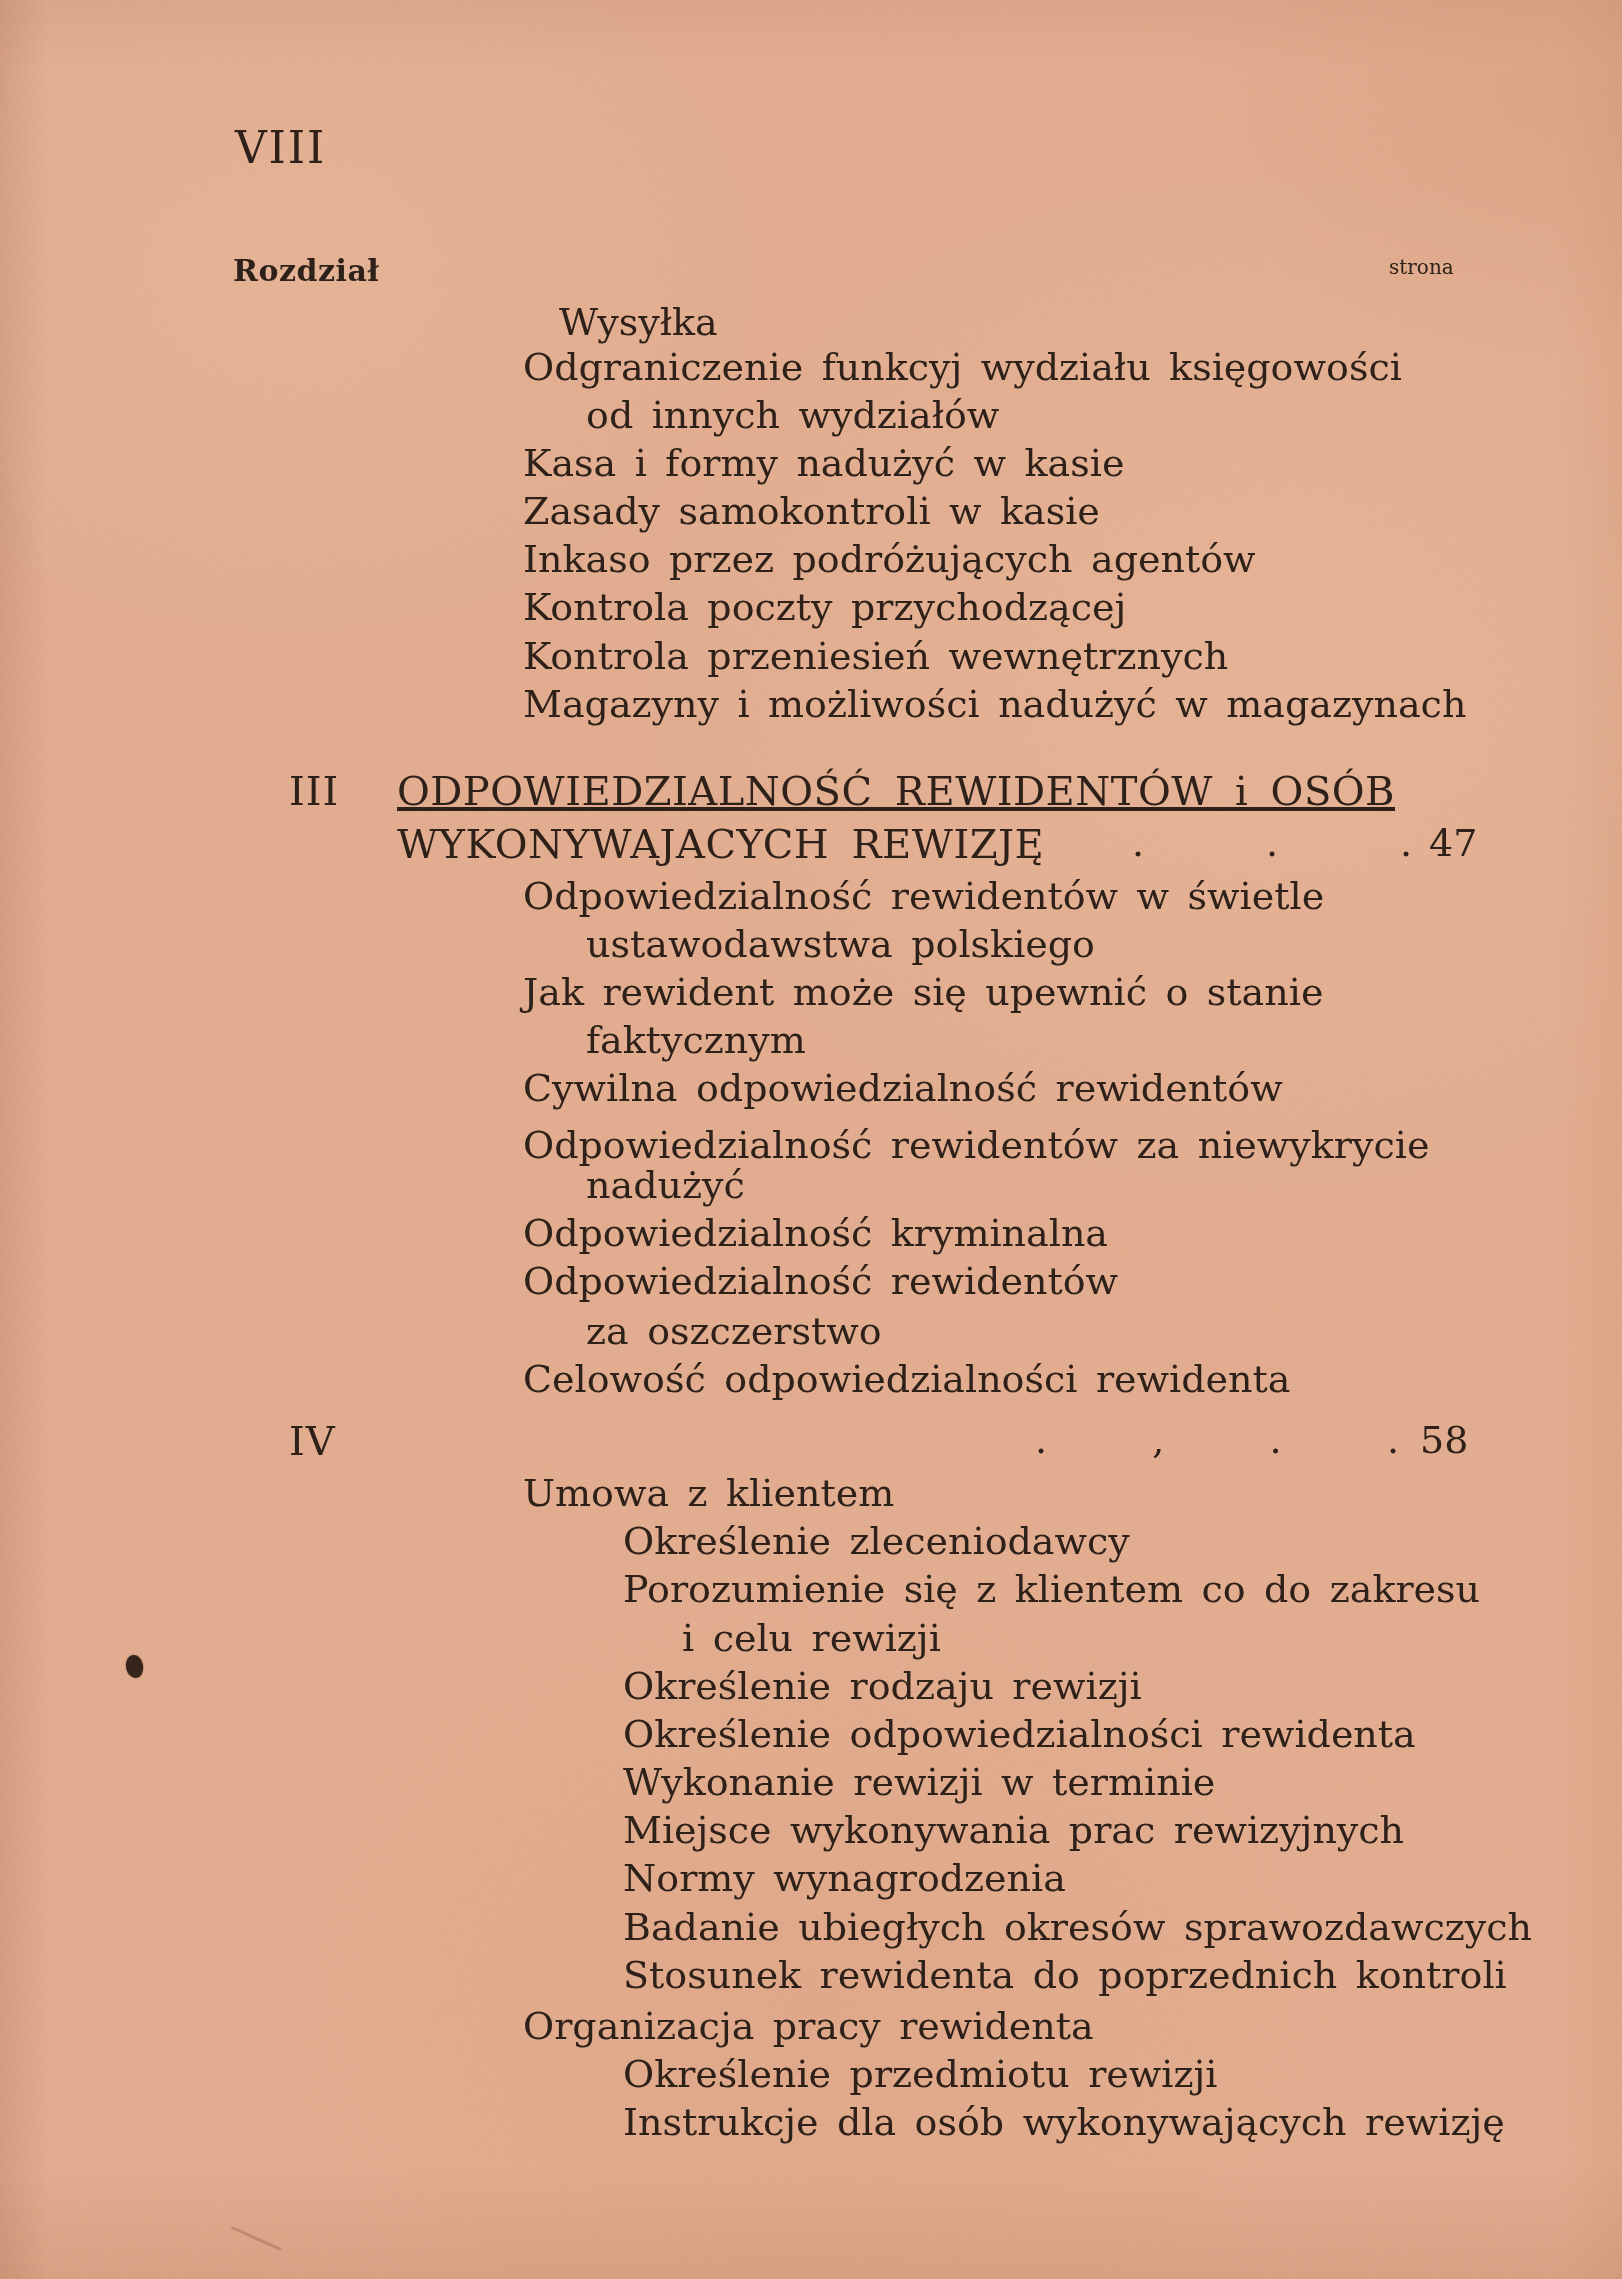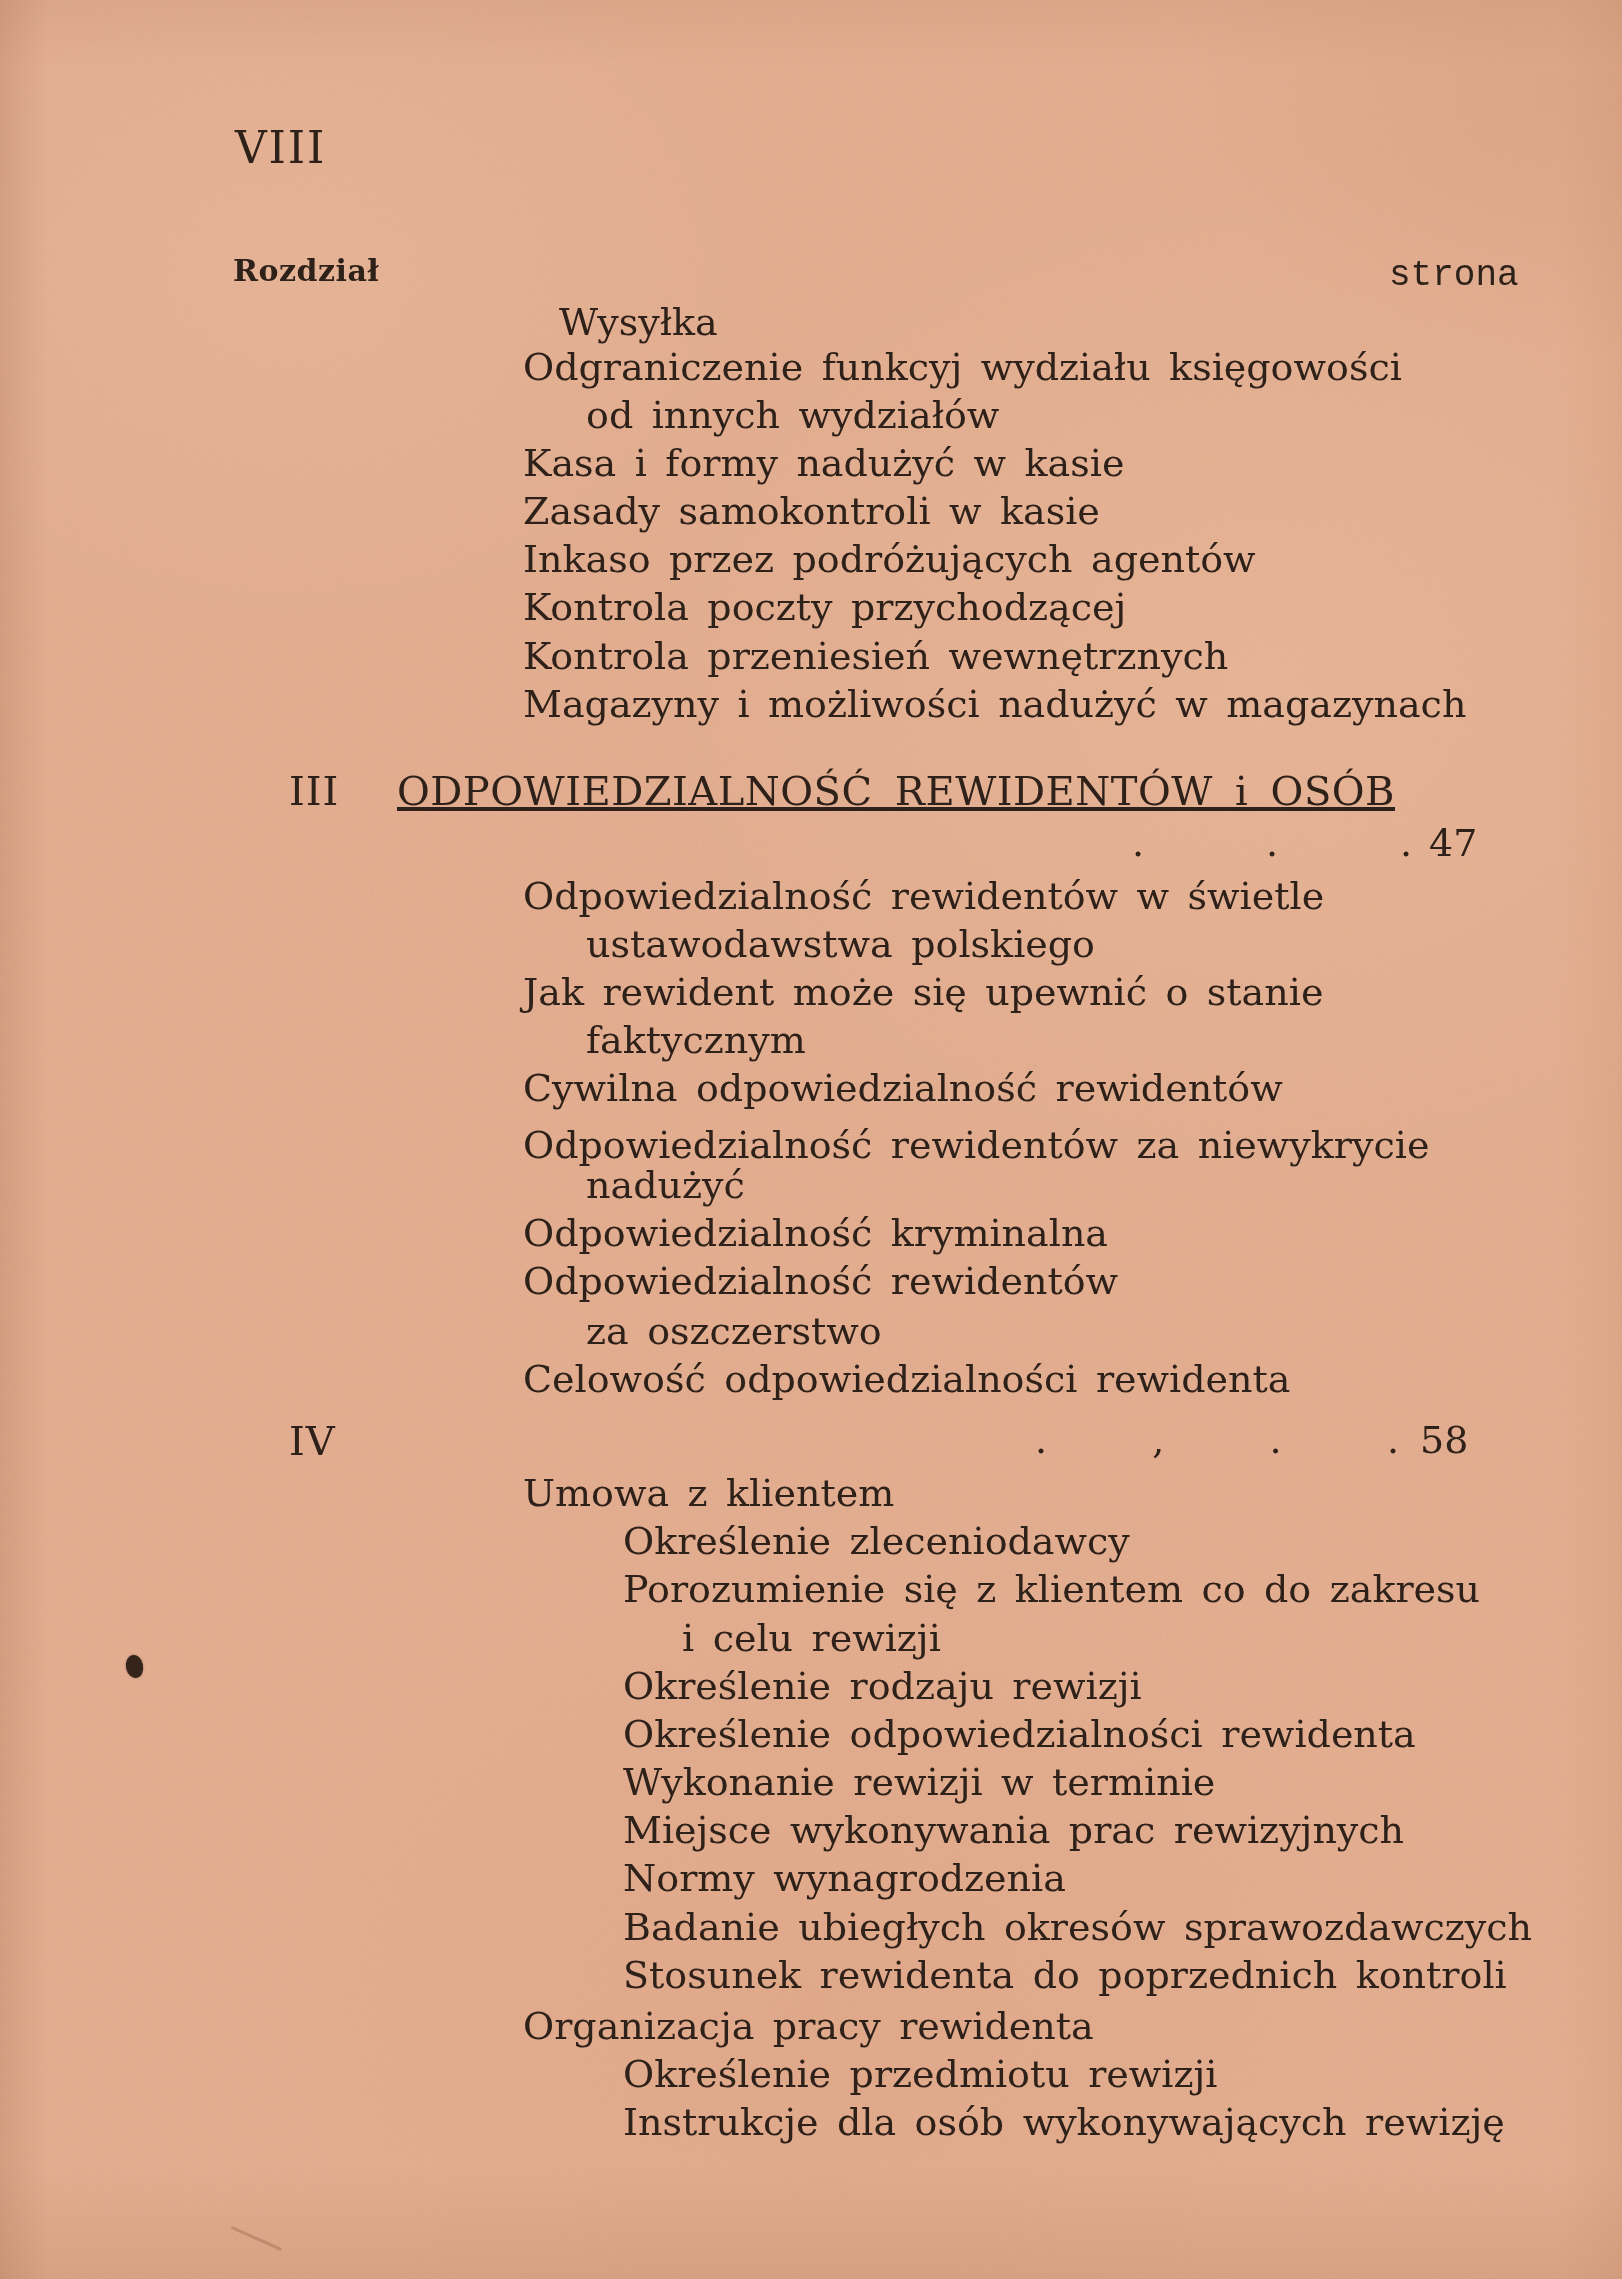--- a/index.html
+++ b/index.html
@@ -27,21 +27,21 @@
     background:
       radial-gradient(818px 636px at 18% 12%, rgba(255,230,205,0.10), rgba(255,230,205,0) 60%),
       radial-gradient(1000px 818px at 78% 30%, rgba(255,225,195,0.12), rgba(255,225,195,0) 65%),
       radial-gradient(909px 727px at 50% 88%, rgba(205,130,90,0.10), rgba(205,130,90,0) 60%),
       radial-gradient(636px 455px at 96% 4%, rgba(140,80,45,0.08), rgba(140,80,45,0) 60%);
   }
   .fibers{position:absolute;inset:0;opacity:0.10;mix-blend-mode:multiply;pointer-events:none;}
   .txt{position:absolute;white-space:nowrap;}
   .folio{font-size:44px;letter-spacing:1.8px;}
   .colhead-left{font-size:30px;font-weight:bold;letter-spacing:0.5px;}
-  .colhead-right{font-size:36px;font-family:Liberation Mono, monospace;}
+  .colhead-right{font-size:20px;}
   .line{position:absolute;left:0;top:0;width:100%;height:51px;}
   .line > span{position:absolute;top:0;white-space:nowrap;}
   .entry{font-size:38px;word-spacing:6.4px;}
   .chapnum{font-size:40px;letter-spacing:0.9px;}
   .chaptitle{font-size:40px;letter-spacing:0.5px;word-spacing:9px;}
   .leader{display:flex;justify-content:space-between;font-size:38px;}
   .pagenum{font-size:38px;}
   .ink-dot{
     position:absolute;left:126px;top:1655px;width:17.3px;height:23px;
     background:#35241a;border-radius:52% 48% 50% 50%;
@@ -98,20 +98,21 @@
         <span class="entry" style="left: 523px;">Kontrola przeniesień wewnętrznych</span>
       </div>
       <div class="line" style="top: 682px;">
         <span class="entry" style="left: 523px;">Magazyny i możliwości nadużyć  w magazynach</span>
       </div>
       <div class="line" style="top: 768px;">
         <span class="chapnum" style="left: 289px;">III</span>
         <span class="chaptitle" style="left: 397px; text-decoration: underline;">ODPOWIEDZIALNOŚĆ  REWIDENTÓW  i  OSÓB</span>
       </div>
       <div class="line" style="top: 821px;">
+        <span class="chaptitle" style="left: 397px;">WYKONYWAJACYCH  REWIZJĘ</span>
         <span class="leader" style="left: 1132px; width: 280px;">
           <span>.</span>
           <span>.</span>
           <span>.</span>
         </span>
         <span class="pagenum" style="left: 1429px;">47</span>
       </div>
       <div class="line" style="top: 874px;">
         <span class="entry" style="left: 523px;">Odpowiedzialność rewidentów w świetle</span>
       </div>

